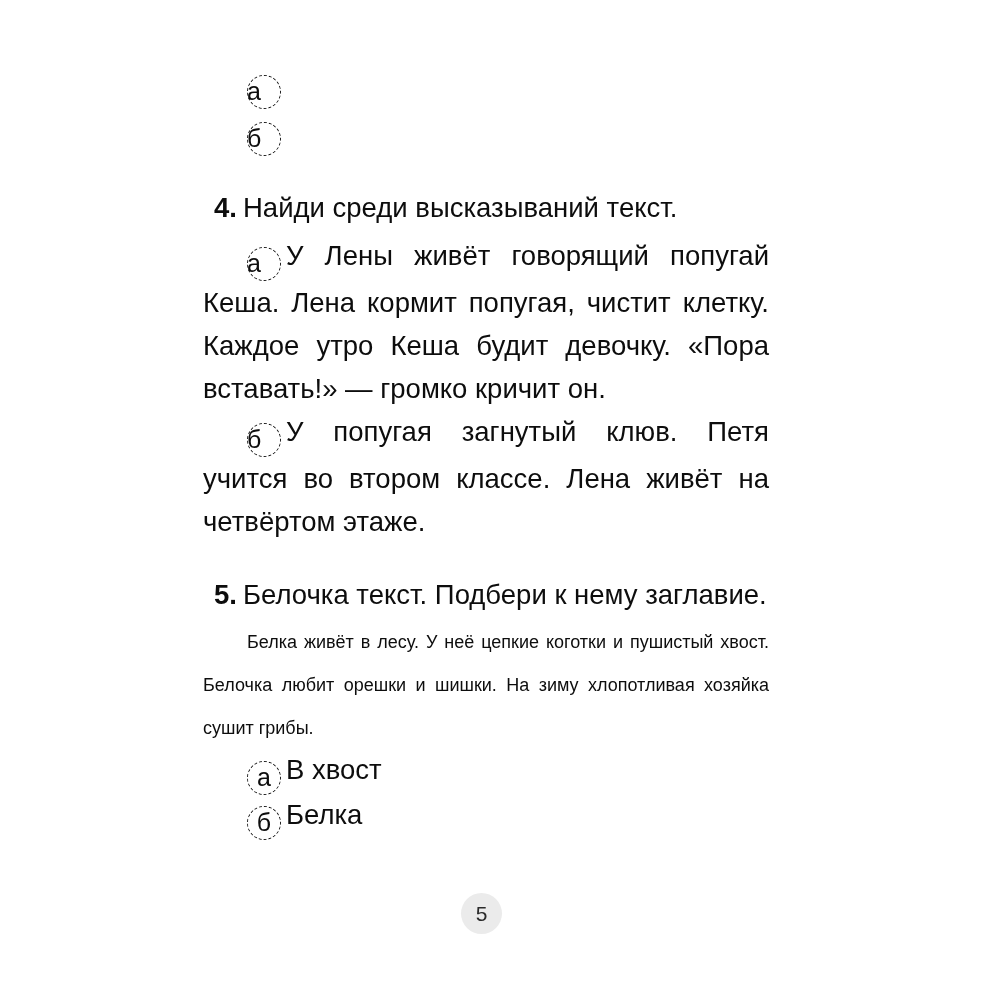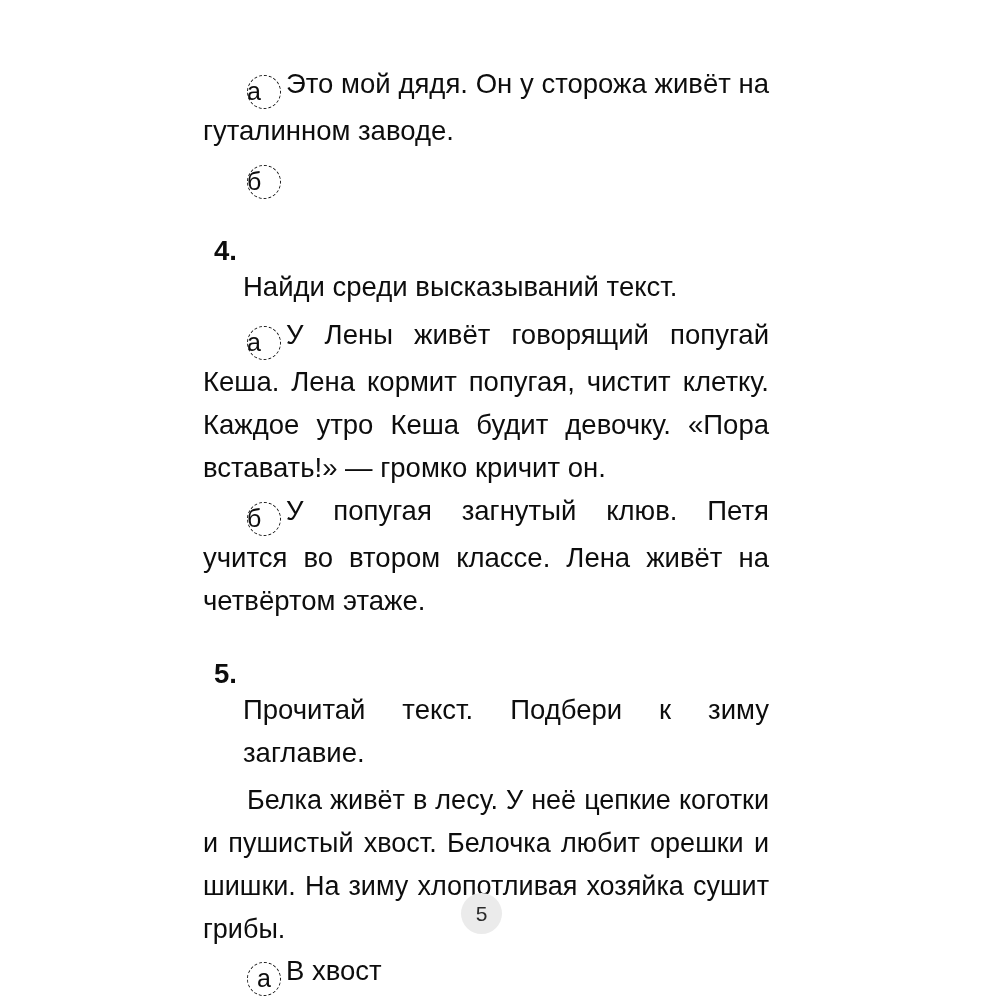--- a/index.html
+++ b/index.html
@@ -89,26 +89,25 @@
     width: 40px;
     flex: 0 0 40px;
     text-align: left;
     padding-left: 11px;
     box-sizing: border-box;
   }
   .task-text {
     flex: 1 1 auto;
     text-align: justify;
     text-align-last: left;
-    margin-top: 36px;
   }
 
   
   .body-para {
-    font-size: 27px;
+    font-size: 18px;
     line-height: 43px;
     text-align: justify;
     text-align-last: left;
     color: #0d0d0d;
     text-indent: 44px;
   }
 
   
   .answer-line {
     font-size: 27.5px;
@@ -139,21 +138,21 @@
   }
 </style>
 </head>
 <body>
 
 <div class="page">
 
   <div class="content">
 
     <div class="opt-block">
-      <span class="lead"></span><span class="marker"><span>а</span></span><span>Это мой дядя. Он у сторожа живёт на гуталинном заводе.</span>
+      <span class="lead"></span><span class="marker"><span>а</span></span>
     </div>
 
     <div class="opt-block">
       <span class="lead"></span><span class="marker"><span>б</span></span>
     </div>
 
     <div class="gap-block"></div>
 
     <div class="task">
       <div class="task-num">4.</div>
@@ -167,33 +166,33 @@
     </div>
 
     <div class="opt-block">
       <span class="lead"></span><span class="marker"><span>б</span></span><span>У попугая загнутый клюв. Петя учится во втором классе. Лена живёт на четвёртом этаже.</span>
     </div>
 
     <div class="gap-block"></div>
 
     <div class="task">
       <div class="task-num">5.</div>
-      <div class="task-text">Прочитай текст. Подбери к зиму заглавие.</div>
+      <div class="task-text">Белочка текст. Подбери к нему заглавие.</div>
     </div>
 
     <div class="gap-small"></div>
 
     <div class="body-para">Белка живёт в лесу. У неё цепкие коготки и пушистый хвост. Белочка любит орешки и шишки. На зиму хлопотливая хозяйка сушит грибы.</div>
 
     <div class="answer-line">
       <span class="marker"><span>а</span></span><span>В хвост</span>
     </div>
 
     <div class="answer-line">
-      <span class="marker"><span>б</span></span><span>Пора</span>
+      <span class="marker"><span>б</span></span><span>Белка</span>
     </div>
 
   </div>
 
   <div class="page-number">
     <span>5</span>
   </div>
 
 </div>
 

